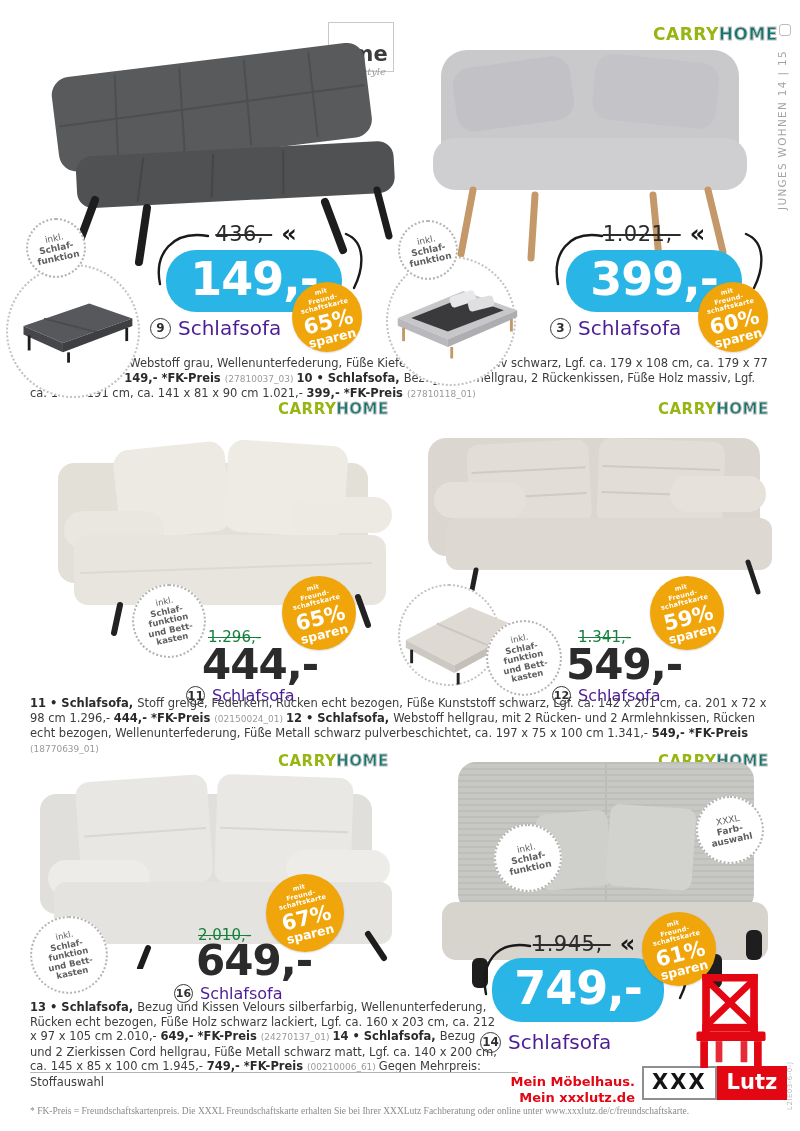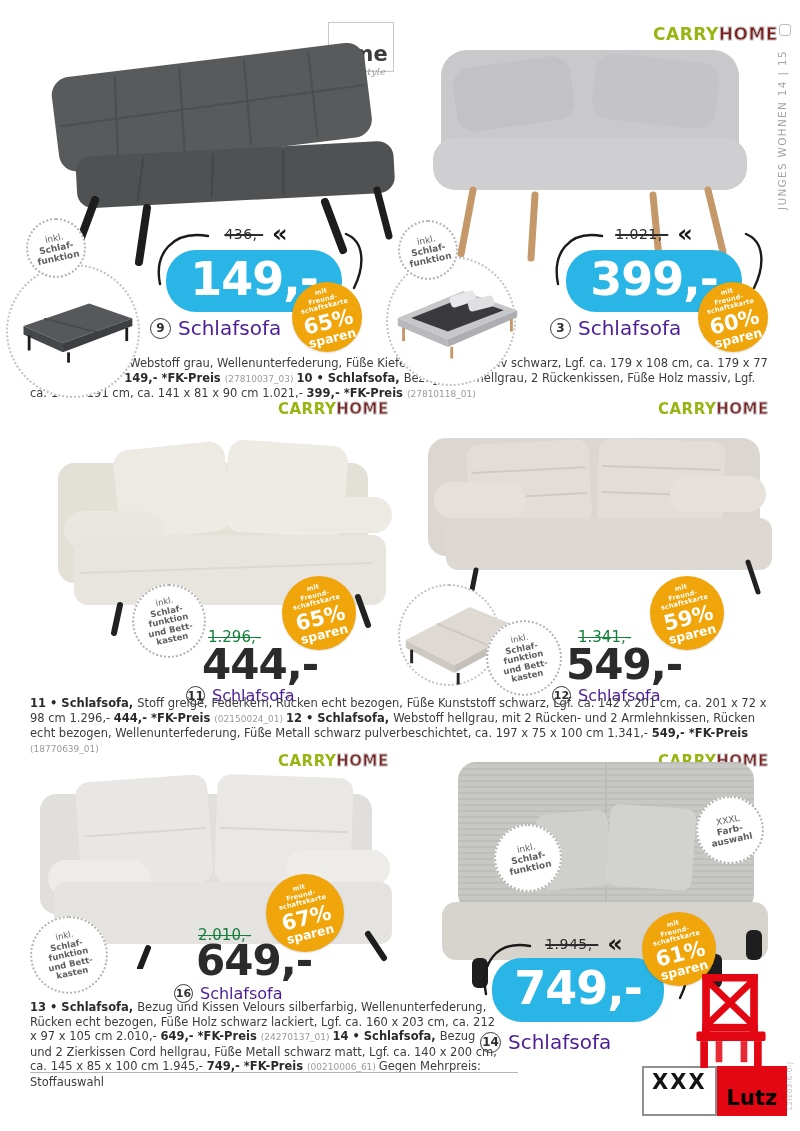--- a/index.html
+++ b/index.html
@@ -4,34 +4,34 @@
 <style>
   *{margin:0;padding:0;box-sizing:border-box}
   html,body{background:#fff}
   body{font-family:"DejaVu Sans","Liberation Sans",sans-serif;color:#2e2e2e}
   .page{position:relative;width:800px;height:1131px;background:#fff;overflow:hidden}
   .abs{position:absolute}
 
   
   .carryhome{font-weight:800;letter-spacing:.5px;white-space:nowrap}
   .carryhome .carry{color:var(--green)}
-  .carryhome .home{color:#7f1d1d;-webkit-text-stroke:1px #bdbdbd}
+  .carryhome .home{color:#0f766e;-webkit-text-stroke:1px #bdbdbd}
   .time-logo{border:1.5px solid #c9c9c9;background:#fff;text-align:center;padding-top:21px}
   .time-word{position:relative;display:inline-block;font-weight:700;font-size:21px;color:#3c3c3c;line-height:1}
   .time-dot{position:absolute;left:11px;top:-1px;width:5px;height:5px;border-radius:50%;background:var(--red)}
   .time-sub{font-family:"DejaVu Serif",serif;font-style:italic;font-size:10px;color:#9a9a9a;margin-top:1px}
   .vert{writing-mode:vertical-rl;transform:rotate(180deg);white-space:nowrap}
   .junges{font-size:10.5px;letter-spacing:1.3px;color:#a3a3a3;font-weight:500}
   .pagecode{font-size:7px;letter-spacing:.5px;color:#b5b5b5}
   .brand-mark{width:12px;height:12px;border:1.5px solid #bdbdbd;border-radius:3px}
 
   
   .pg{position:absolute;width:212px}
   .old-line{display:flex;justify-content:center;align-items:center;gap:9px;position:relative;z-index:2}
-  .old-price{font-size:14px;color:#2c2c2c;text-decoration:line-through;text-decoration-thickness:1.5px;letter-spacing:.5px}
+  .old-price{font-size:21px;color:#2c2c2c;text-decoration:line-through;text-decoration-thickness:1.5px;letter-spacing:.5px}
   .arrow-left{font-size:24px;font-weight:700;color:#1a1a1a;line-height:1}
   .blue-badge{position:absolute;height:62px;border-radius:30px;background:var(--blue);color:#fff;font-weight:800;
               font-size:46px;letter-spacing:-1px;text-align:center;line-height:58px;z-index:3}
   .swoosh{position:absolute;left:-4px;top:-2px;z-index:1;pointer-events:none}
   .orange-badge{position:absolute;border-radius:50%;background:var(--orange);color:#fff;display:flex;align-items:center;justify-content:center;z-index:4;box-shadow:0 1px 2px rgba(0,0,0,.15)}
   .ob-inner{transform:rotate(-14deg);text-align:center;line-height:1}
   .ob-small{font-size:6.5px;font-weight:600;line-height:1.18;letter-spacing:.2px}
   .ob-pct{font-size:21px;font-weight:800;margin-top:1px}
   .ob-word{font-size:12.5px;font-weight:700;margin-top:0px}
   .prod-label{position:absolute;display:flex;align-items:center;gap:7px;white-space:nowrap}
@@ -56,21 +56,21 @@
   .seg-b{font-weight:700;color:#2a2a2a}
   .seg-n{color:#3c3c3c}
   .seg-k{font-size:9px;color:var(--sku)}
 
   .hrule{position:absolute;height:1px;background:#b5b5b5}
   .footer{position:absolute;font-family:"Liberation Serif","DejaVu Serif",serif;font-size:9.5px;color:#8a8a8a;white-space:nowrap}
 
   
   .xxxlogo{position:absolute;display:flex;z-index:6}
   .xxx{background:#fff;border:2px solid #8f8f8f;color:#141414;font-weight:800;font-size:21px;letter-spacing:2px;padding:2px 8px 3px;line-height:1.2}
-  .lutz{background:var(--red);border:2px solid var(--red);color:#000000;font-weight:800;font-size:21px;padding:18px 8px 3px;line-height:1.2}
+  .lutz{background:var(--red);border:2px solid var(--red);color:#ffffff;font-weight:800;font-size:21px;padding:2px 8px 3px;line-height:1.2}
   .tagline{position:absolute;text-align:right;color:var(--red);font-weight:700;font-size:13px;line-height:1.25;z-index:6}
   svg{display:block}
 </style>
 </head>
 <body>
 
 <div class="page">
 
   <div class="abs carryhome" style="left:653px;top:24px;font-size:17px">
     <span class="carry">CARRY</span><span class="home">HOME</span>
@@ -468,17 +468,22 @@
       <rect x="64" y="72" width="8" height="28"></rect>
       <rect x="24" y="72" width="7" height="22" opacity="0.85"></rect>
       <rect x="50" y="72" width="7" height="22" opacity="0.85"></rect>
     </g>
   </svg>
 
   <div class="xxxlogo" style="left:642px;top:1066px">
     <span class="xxx">XXX</span>
       <span class="lutz">Lutz</span>
   </div>
+  <div class="tagline" style="left:505px;top:1074px;width:130px">
+    <div>Mein Möbelhaus.</div>
+    <div>Mein xxxlutz.de</div>
+  </div>
 
   <div class="hrule" style="left:30px;top:1072px;width:488px"></div>
+  <div class="footer" style="left:30px;top:1106px;width:760px">* FK-Preis = Freundschaftskartenpreis. Die XXXL Freundschaftskarte erhalten Sie bei Ihrer XXXLutz Fachberatung oder online unter www.xxxlutz.de/c/freundschaftskarte.</div>
   <div class="abs vert pagecode" style="left:786px;top:1040px;height:70px">L2IE03-6-0-J</div>
 
 </div>
 
 </body></html>

